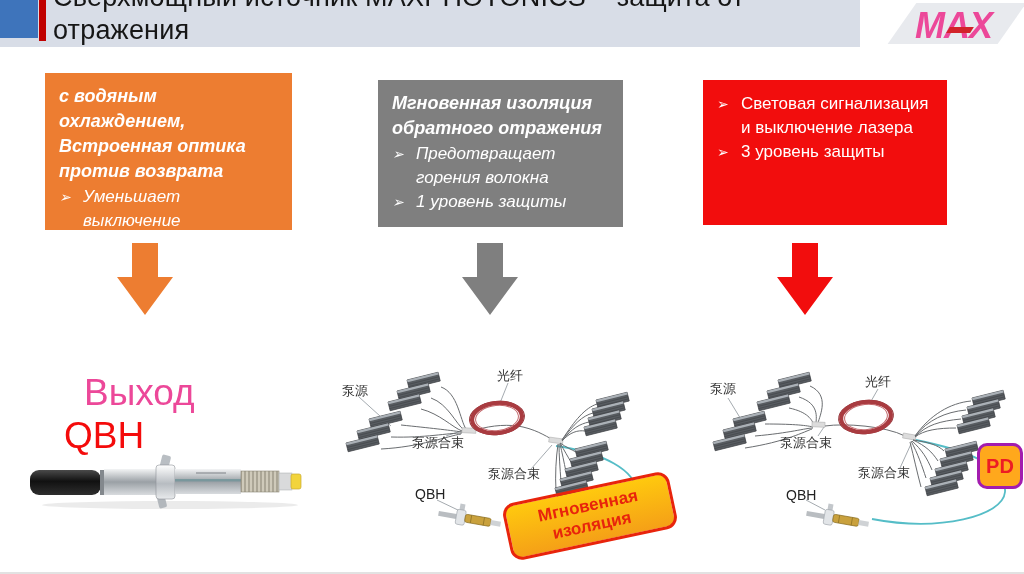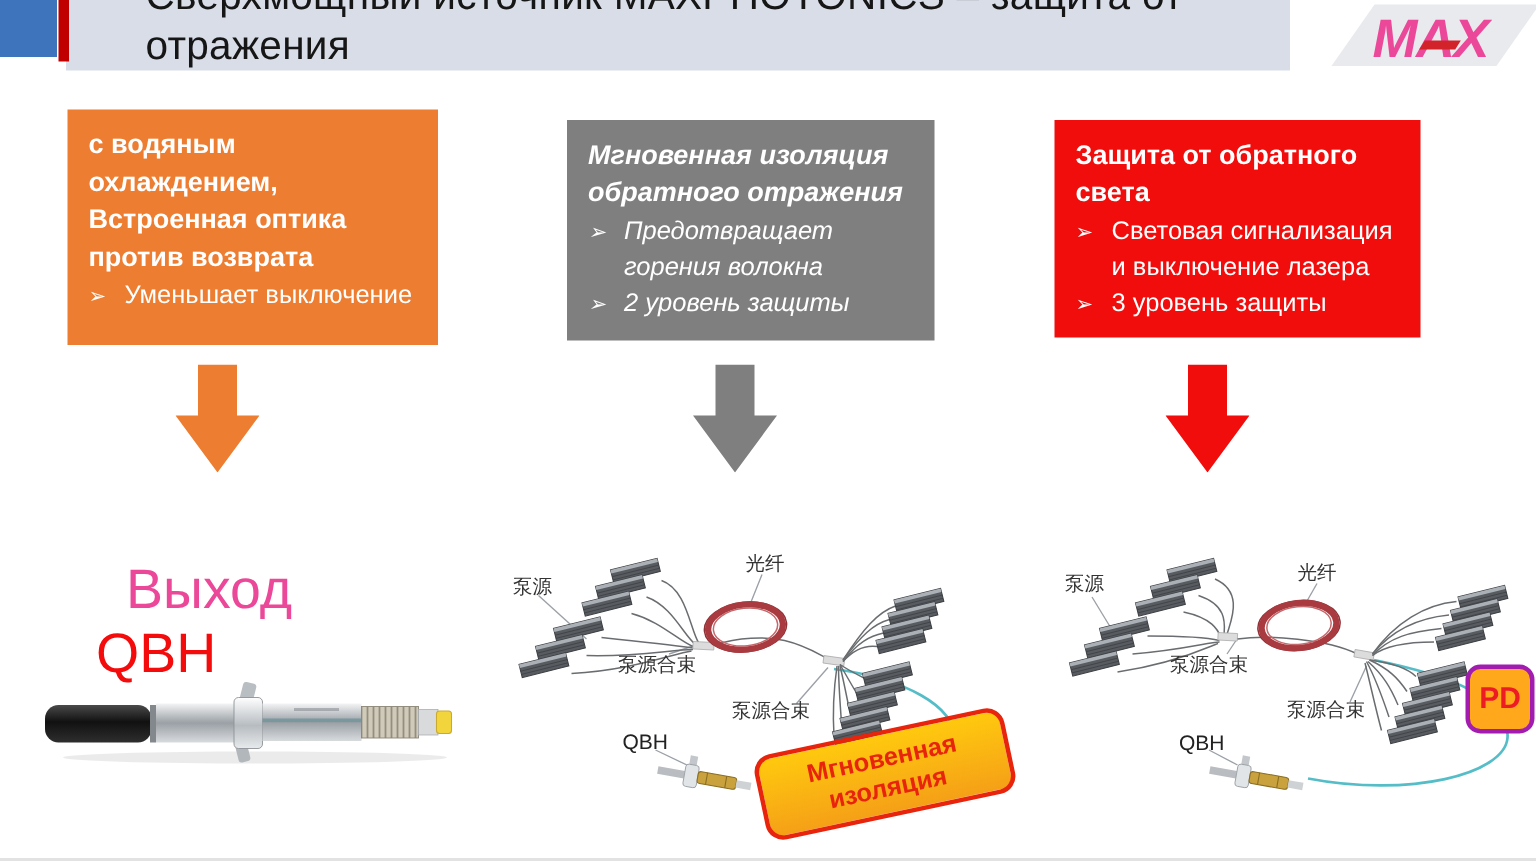--- a/index.html
+++ b/index.html
@@ -1,36 +1,36 @@
 <!DOCTYPE html>
 <html><head>
 <meta charset="utf-8">
 <style>
   html,body{margin:0;padding:0;background:#fff;}
   .slide{
     position:relative;width:1024px;height:574px;background:#ffffff;overflow:hidden;
     font-family:"Liberation Sans", sans-serif;
   }
   
-  .title-band{position:absolute;left:0;top:0;width:893px;height:47px;background:#D8DDE7;overflow:hidden;margin-left:44px;}
+  .title-band{position:absolute;left:0;top:0;width:893px;height:47px;background:#D8DDE7;overflow:hidden;}
   .title-text{position:absolute;left:53px;top:-19px;font-size:27px;line-height:33px;color:#161616;letter-spacing:.2px;white-space:nowrap;}
   .accent-square{position:absolute;left:0;top:0;width:38px;height:38px;background:#3E74BB;}
   .accent-bar{position:absolute;left:39px;top:0;width:7px;height:41px;background:#C00000;}
   
   .logo{position:absolute;left:860px;top:0;width:164px;height:60px;background:#fff;}
   .logo-swoosh{position:absolute;left:42px;top:3px;width:110px;height:41px;background:#E8EAEE;transform:skewX(-35deg);}
   .logo-text{position:absolute;left:55px;top:5px;font-size:36px;font-style:italic;font-weight:bold;color:#ec4899;letter-spacing:-1px;}
   .logo-a-dash{position:absolute;left:88px;top:27px;width:24px;height:6px;background:#D2232A;transform:skewX(-32deg);}
   
   .infobox{position:absolute;color:#fff;padding:11px 13px 10px 14px;box-sizing:border-box;}
   .infobox .heading{font-weight:bold;font-size:18px;line-height:25px;}
   .infobox ul{list-style:none;margin:1px 0 0 0;padding:0;}
   .infobox li{display:flex;font-size:17px;line-height:24px;}
   .infobox .bmark{width:24px;flex:0 0 24px;font-size:14px;}
-  .box-orange{left:45px;top:73px;width:247px;height:157px;background:#ED7D31;}
+  .box-orange{left:45px;top:73px;width:247px;height:157px;background:#ED7D31;font-style:italic;}
   .box-gray{left:378px;top:80px;width:245px;height:147px;background:#7F7F7F;font-style:italic;}
   .box-red{left:703px;top:80px;width:244px;height:145px;background:#F20D0D;}
   
   .arrow{position:absolute;top:243px;}
   .arrow svg{display:block;}
   .a-orange{left:117px;} .a-gray{left:462px;} .a-red{left:777px;}
   .f-orange{fill:#ED7D31;} .f-gray{fill:#7F7F7F;} .f-red{fill:#F20D0D;}
   
   .out-line1{position:absolute;left:84px;top:372px;font-size:37px;color:#ec4899;}
   .out-line2{position:absolute;left:64px;top:415px;font-size:37px;color:#F40B0B;}
@@ -89,27 +89,26 @@
 
   <div class="infobox box-gray">
     <div class="heading">Мгновенная изоляция обратного отражения</div>
     <ul>
       <li>
           <span class="bmark">➢</span>
           <span>Предотвращает горения волокна</span>
         </li>
       <li>
           <span class="bmark">➢</span>
-          <span>2 уровень защиты</span>
+          <span>1 уровень защиты</span>
         </li>
     </ul>
   </div>
 
   <div class="infobox box-red">
-    <div class="heading">Защита от обратного света</div>
     <ul>
       <li>
           <span class="bmark">➢</span>
           <span>Световая сигнализация и выключение лазера</span>
         </li>
       <li>
           <span class="bmark">➢</span>
           <span>3 уровень защиты</span>
         </li>
     </ul>

